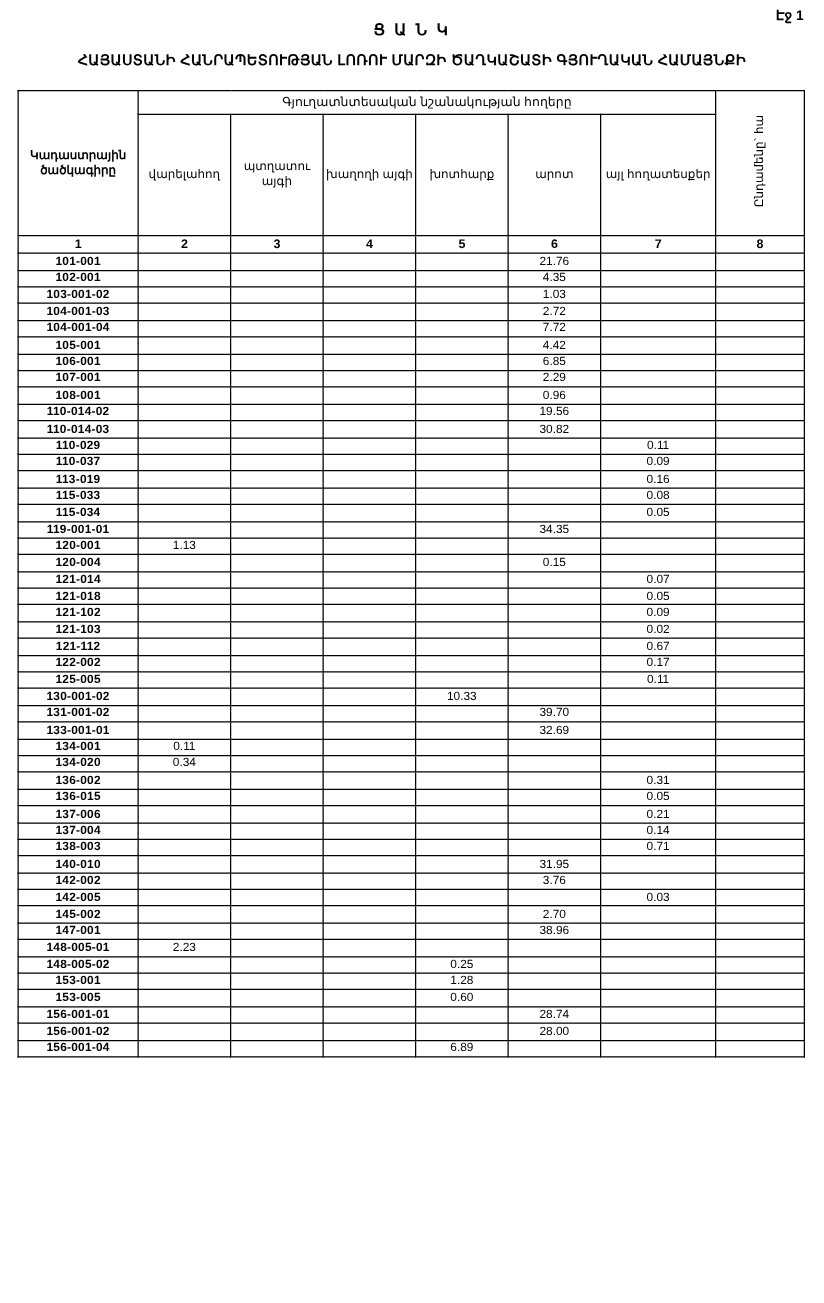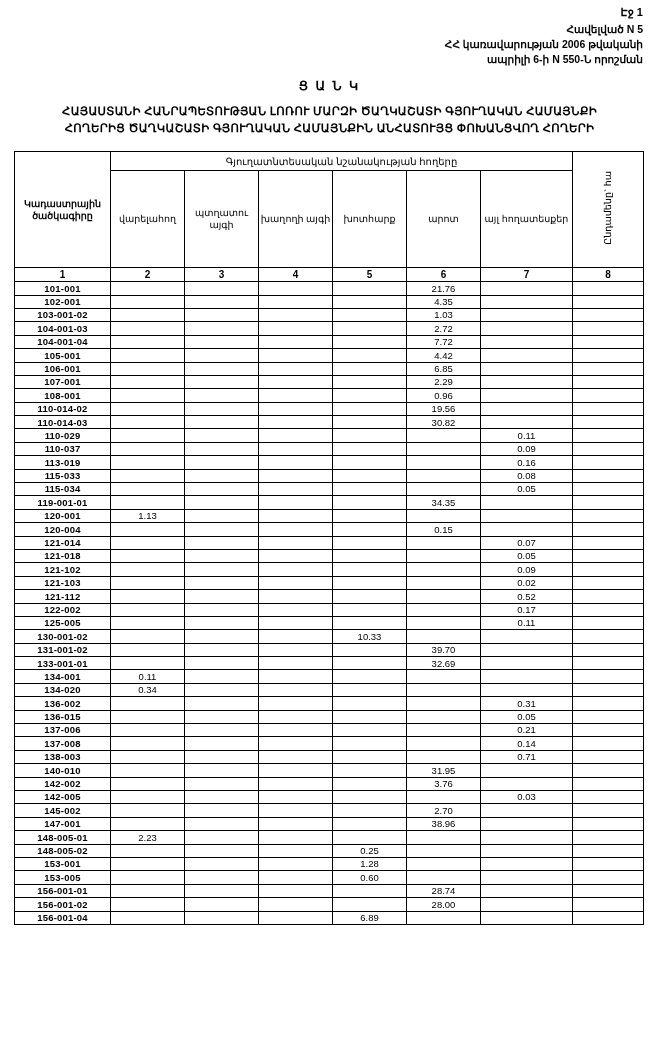--- a/index.html
+++ b/index.html
@@ -120,31 +120,25 @@
   .c7 { width: 92px; }
   .c8 { width: 71px; }
 </style>
 </head>
 <body>
 
 <div class="page">
 
   <div class="page-number">Էջ 1</div>
 
-  <div class="appendix-block">
-    <div>Հավելված N 5</div>
-    <div>ՀՀ կառավարության 2006 թվականի</div>
-    <div>ապրիլի 6-ի N 550-Ն որոշման</div>
-  </div>
 
   <div class="doc-title">Ց Ա Ն Կ</div>
 
   <div class="subtitle">
     <div>ՀԱՅԱՍՏԱՆԻ ՀԱՆՐԱՊԵՏՈՒԹՅԱՆ ԼՈՌՈՒ ՄԱՐԶԻ ԾԱՂԿԱՇԱՏԻ ԳՅՈՒՂԱԿԱՆ  ՀԱՄԱՅՆՔԻ</div>
-    <div>ՀՈՂԵՐԻՑ  ԾԱՂԿԱՇԱՏԻ ԳՅՈՒՂԱԿԱՆ ՀԱՄԱՅՆՔԻՆ ԱՆՀԱՏՈՒՅՑ ՓՈԽԱՆՑՎՈՂ ՀՈՂԵՐԻ</div>
   </div>
 
   <table class="main">
     <colgroup>
       <col class="c1">
         <col class="c2">
         <col class="c3">
         <col class="c4">
         <col class="c5">
         <col class="c6">
@@ -407,21 +401,21 @@
           <td>0.02</td>
           <td></td>
         </tr>
         <tr>
           <td class="code">121-112</td>
           <td></td>
           <td></td>
           <td></td>
           <td></td>
           <td></td>
-          <td>0.52</td>
+          <td>0.67</td>
           <td></td>
         </tr>
         <tr>
           <td class="code">122-002</td>
           <td></td>
           <td></td>
           <td></td>
           <td></td>
           <td></td>
           <td>0.17</td>
@@ -511,21 +505,21 @@
           <td class="code">137-006</td>
           <td></td>
           <td></td>
           <td></td>
           <td></td>
           <td></td>
           <td>0.21</td>
           <td></td>
         </tr>
         <tr>
-          <td class="code">137-008</td>
+          <td class="code">137-004</td>
           <td></td>
           <td></td>
           <td></td>
           <td></td>
           <td></td>
           <td>0.14</td>
           <td></td>
         </tr>
         <tr>
           <td class="code">138-003</td>

